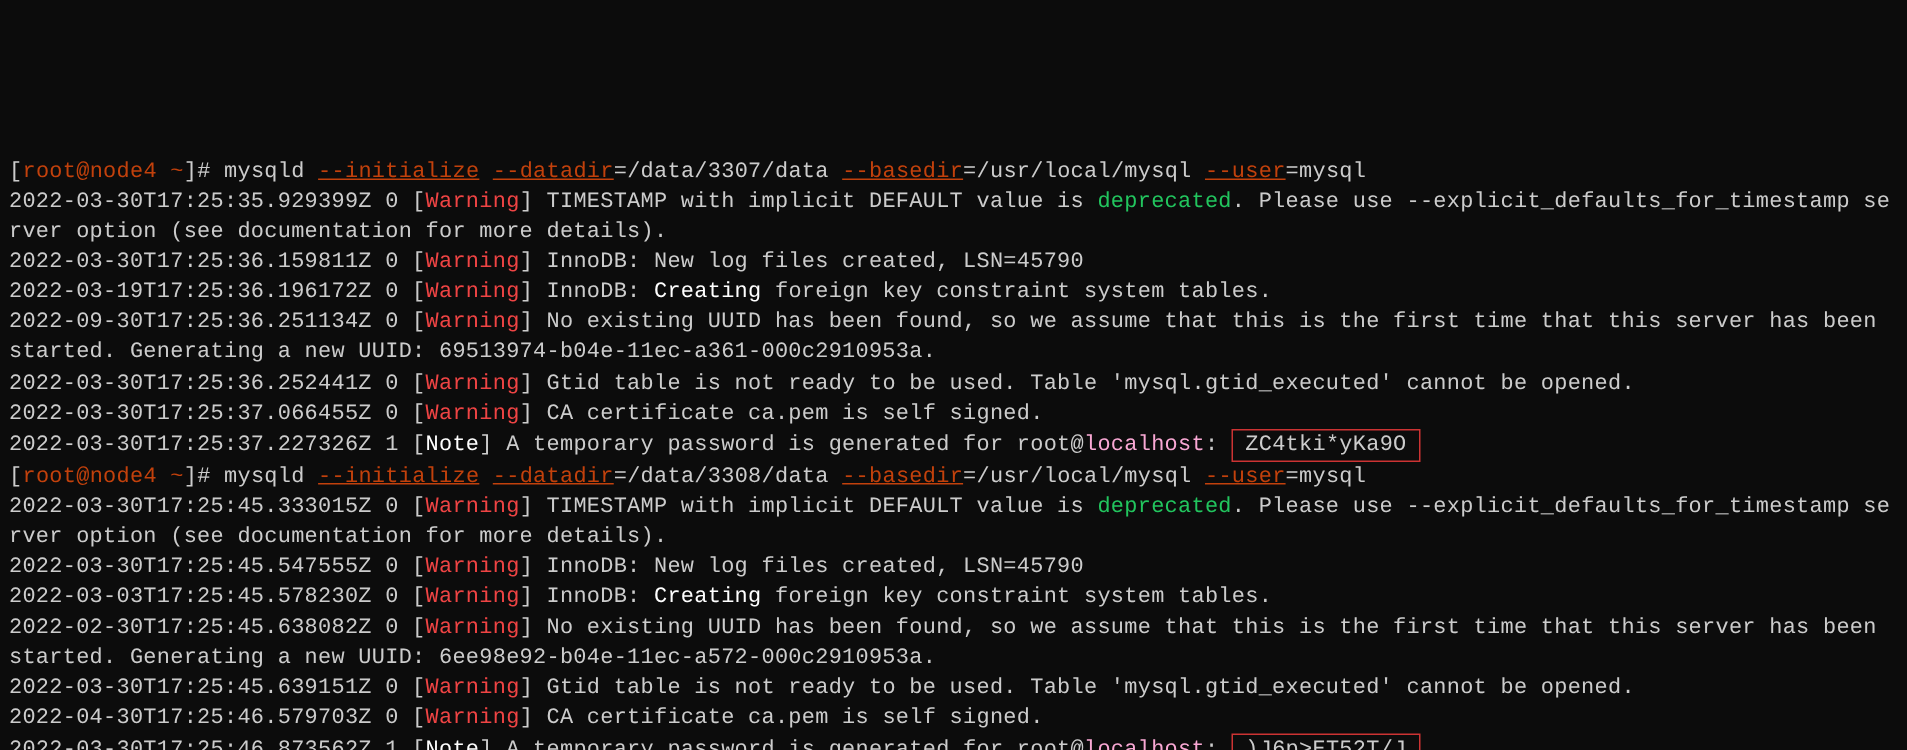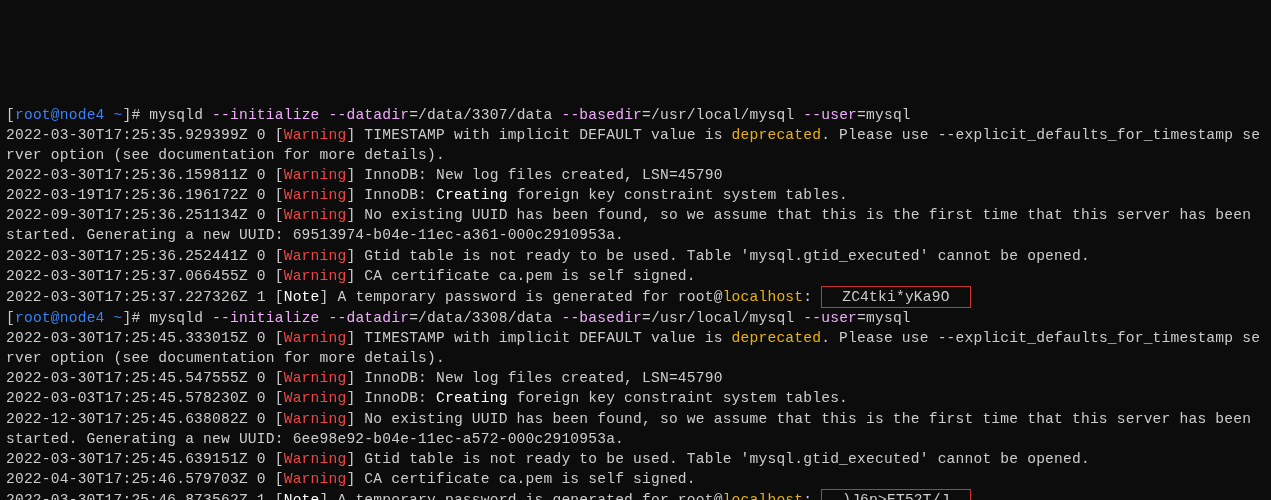--- a/index.html
+++ b/index.html
@@ -16,30 +16,30 @@
       padding: 4px 6px;
       white-space: pre;
       overflow-x: hidden;
       letter-spacing: 0.2px;
       position: relative;
     }
     .term {
       white-space: pre-wrap;
       word-break: break-all;
     }
-    .red { color: #3b82f6; }
+    .red { color: #c2410c; }
     .yellow { color: #ef4444; }
     .cyan { color: #ffffff; }
-    .magenta { color: #eab308; }
-    .green { color: #eab308; }
-    .cmd-blue { color: #f0abfc; }
+    .magenta { color: #f9a8d4; }
+    .green { color: #22c55e; }
+    .cmd-blue { color: #c2410c; text-decoration: underline; }
     .white { color: #cccccc; }
     .boxed {
       border: 1px solid #cc3333;
-      padding: 0 20px;
+      padding: 0 8px;
       display: inline-block;
     }
   </style>
 </head>
 <body>
 
 
 
 <div class="term">
 <span><span class="white">[</span><span class="red">root@node4 ~</span><span class="white">]# </span><span class="white">mysqld </span><span class="cmd-blue">--initialize</span><span> </span><span class="cmd-blue">--datadir</span><span class="white">=/data/3307/data </span><span class="cmd-blue">--basedir</span><span class="white">=/usr/local/mysql </span><span class="cmd-blue">--user</span><span class="white">=mysql</span></span>
@@ -47,21 +47,21 @@
 <span><span>2022-03-30T17:25:36.159811Z 0 [</span><span class="yellow">Warning</span><span>] InnoDB: New log files created, LSN=45790</span></span>
 <span><span>2022-03-19T17:25:36.196172Z 0 [</span><span class="yellow">Warning</span><span>] InnoDB: </span><span class="cyan">Creating</span><span> foreign key constraint system tables.</span></span>
 <span><span>2022-09-30T17:25:36.251134Z 0 [</span><span class="yellow">Warning</span><span>] No existing UUID has been found, so we assume that this is the first time that this server has been started. Generating a new UUID: 69513974-b04e-11ec-a361-000c2910953a.</span></span>
 <span><span>2022-03-30T17:25:36.252441Z 0 [</span><span class="yellow">Warning</span><span>] Gtid table is not ready to be used. Table 'mysql.gtid_executed' cannot be opened.</span></span>
 <span><span>2022-03-30T17:25:37.066455Z 0 [</span><span class="yellow">Warning</span><span>] CA certificate ca.pem is self signed.</span></span>
 <span><span>2022-03-30T17:25:37.227326Z 1 [</span><span class="cyan">Note</span><span>] A temporary password is generated for root@</span><span class="magenta">localhost</span><span>: </span><span class="boxed">ZC4tki*yKa9O</span></span>
 <span><span class="white">[</span><span class="red">root@node4 ~</span><span class="white">]# </span><span class="white">mysqld </span><span class="cmd-blue">--initialize</span><span> </span><span class="cmd-blue">--datadir</span><span class="white">=/data/3308/data </span><span class="cmd-blue">--basedir</span><span class="white">=/usr/local/mysql </span><span class="cmd-blue">--user</span><span class="white">=mysql</span></span>
 <span><span>2022-03-30T17:25:45.333015Z 0 [</span><span class="yellow">Warning</span><span>] TIMESTAMP with implicit DEFAULT value is </span><span class="green">deprecated</span><span>. Please use --explicit_defaults_for_timestamp server option (see documentation for more details).</span></span>
 <span><span>2022-03-30T17:25:45.547555Z 0 [</span><span class="yellow">Warning</span><span>] InnoDB: New log files created, LSN=45790</span></span>
 <span><span>2022-03-03T17:25:45.578230Z 0 [</span><span class="yellow">Warning</span><span>] InnoDB: </span><span class="cyan">Creating</span><span> foreign key constraint system tables.</span></span>
-<span><span>2022-12-30T17:25:45.638082Z 0 [</span><span class="yellow">Warning</span><span>] No existing UUID has been found, so we assume that this is the first time that this server has been started. Generating a new UUID: 6ee98e92-b04e-11ec-a572-000c2910953a.</span></span>
+<span><span>2022-02-30T17:25:45.638082Z 0 [</span><span class="yellow">Warning</span><span>] No existing UUID has been found, so we assume that this is the first time that this server has been started. Generating a new UUID: 6ee98e92-b04e-11ec-a572-000c2910953a.</span></span>
 <span><span>2022-03-30T17:25:45.639151Z 0 [</span><span class="yellow">Warning</span><span>] Gtid table is not ready to be used. Table 'mysql.gtid_executed' cannot be opened.</span></span>
 <span><span>2022-04-30T17:25:46.579703Z 0 [</span><span class="yellow">Warning</span><span>] CA certificate ca.pem is self signed.</span></span>
 <span><span>2022-03-30T17:25:46.873562Z 1 [</span><span class="cyan">Note</span><span>] A temporary password is generated for root@</span><span class="magenta">localhost</span><span>: </span><span class="boxed">)J6p&gt;ET52T/J</span></span>
 
 </div>
 
 
 
 
 

